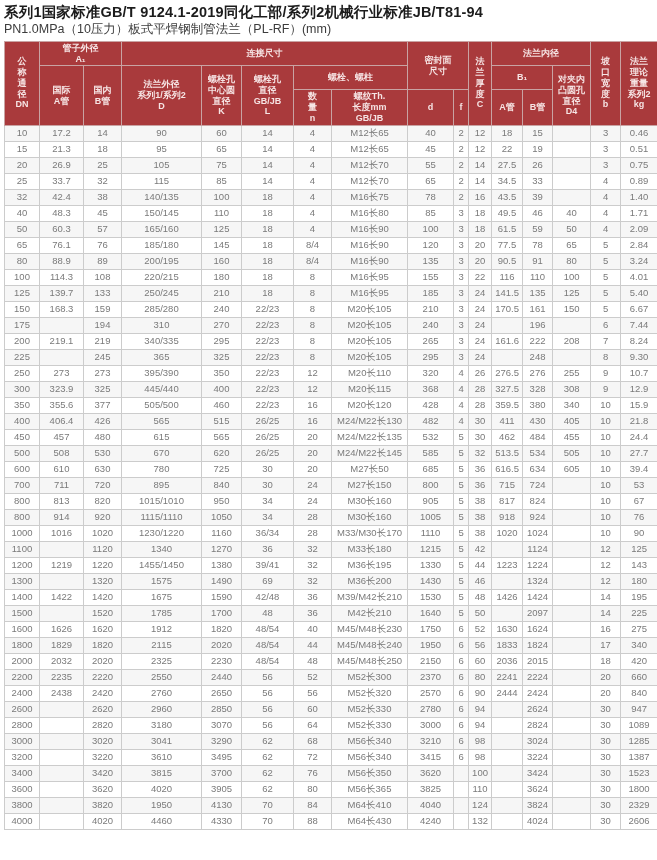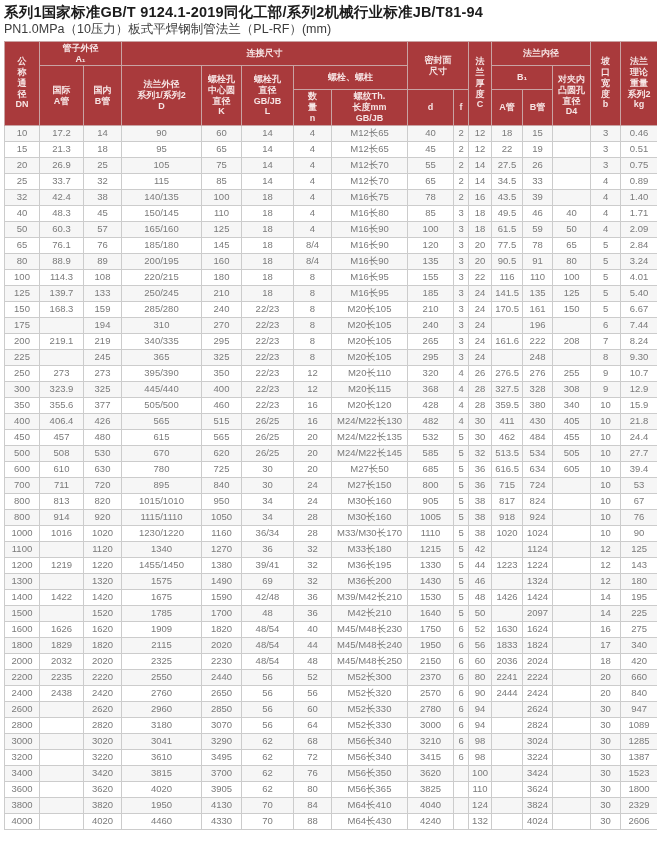--- a/index.html
+++ b/index.html
@@ -666,21 +666,21 @@
           <td></td>
           <td>2097</td>
           <td></td>
           <td>14</td>
           <td>225</td>
         </tr>
         <tr>
           <td>1600</td>
           <td>1626</td>
           <td>1620</td>
-          <td>1909</td>
+          <td>1912</td>
           <td>1820</td>
           <td>48/54</td>
           <td>40</td>
           <td>M45/M48长230</td>
           <td>1750</td>
           <td>6</td>
           <td>52</td>
           <td>1630</td>
           <td>1624</td>
           <td></td>
@@ -711,21 +711,21 @@
           <td>2020</td>
           <td>2325</td>
           <td>2230</td>
           <td>48/54</td>
           <td>48</td>
           <td>M45/M48长250</td>
           <td>2150</td>
           <td>6</td>
           <td>60</td>
           <td>2036</td>
-          <td>2024</td>
+          <td>2015</td>
           <td></td>
           <td>18</td>
           <td>420</td>
         </tr>
         <tr>
           <td>2200</td>
           <td>2235</td>
           <td>2220</td>
           <td>2550</td>
           <td>2440</td>

